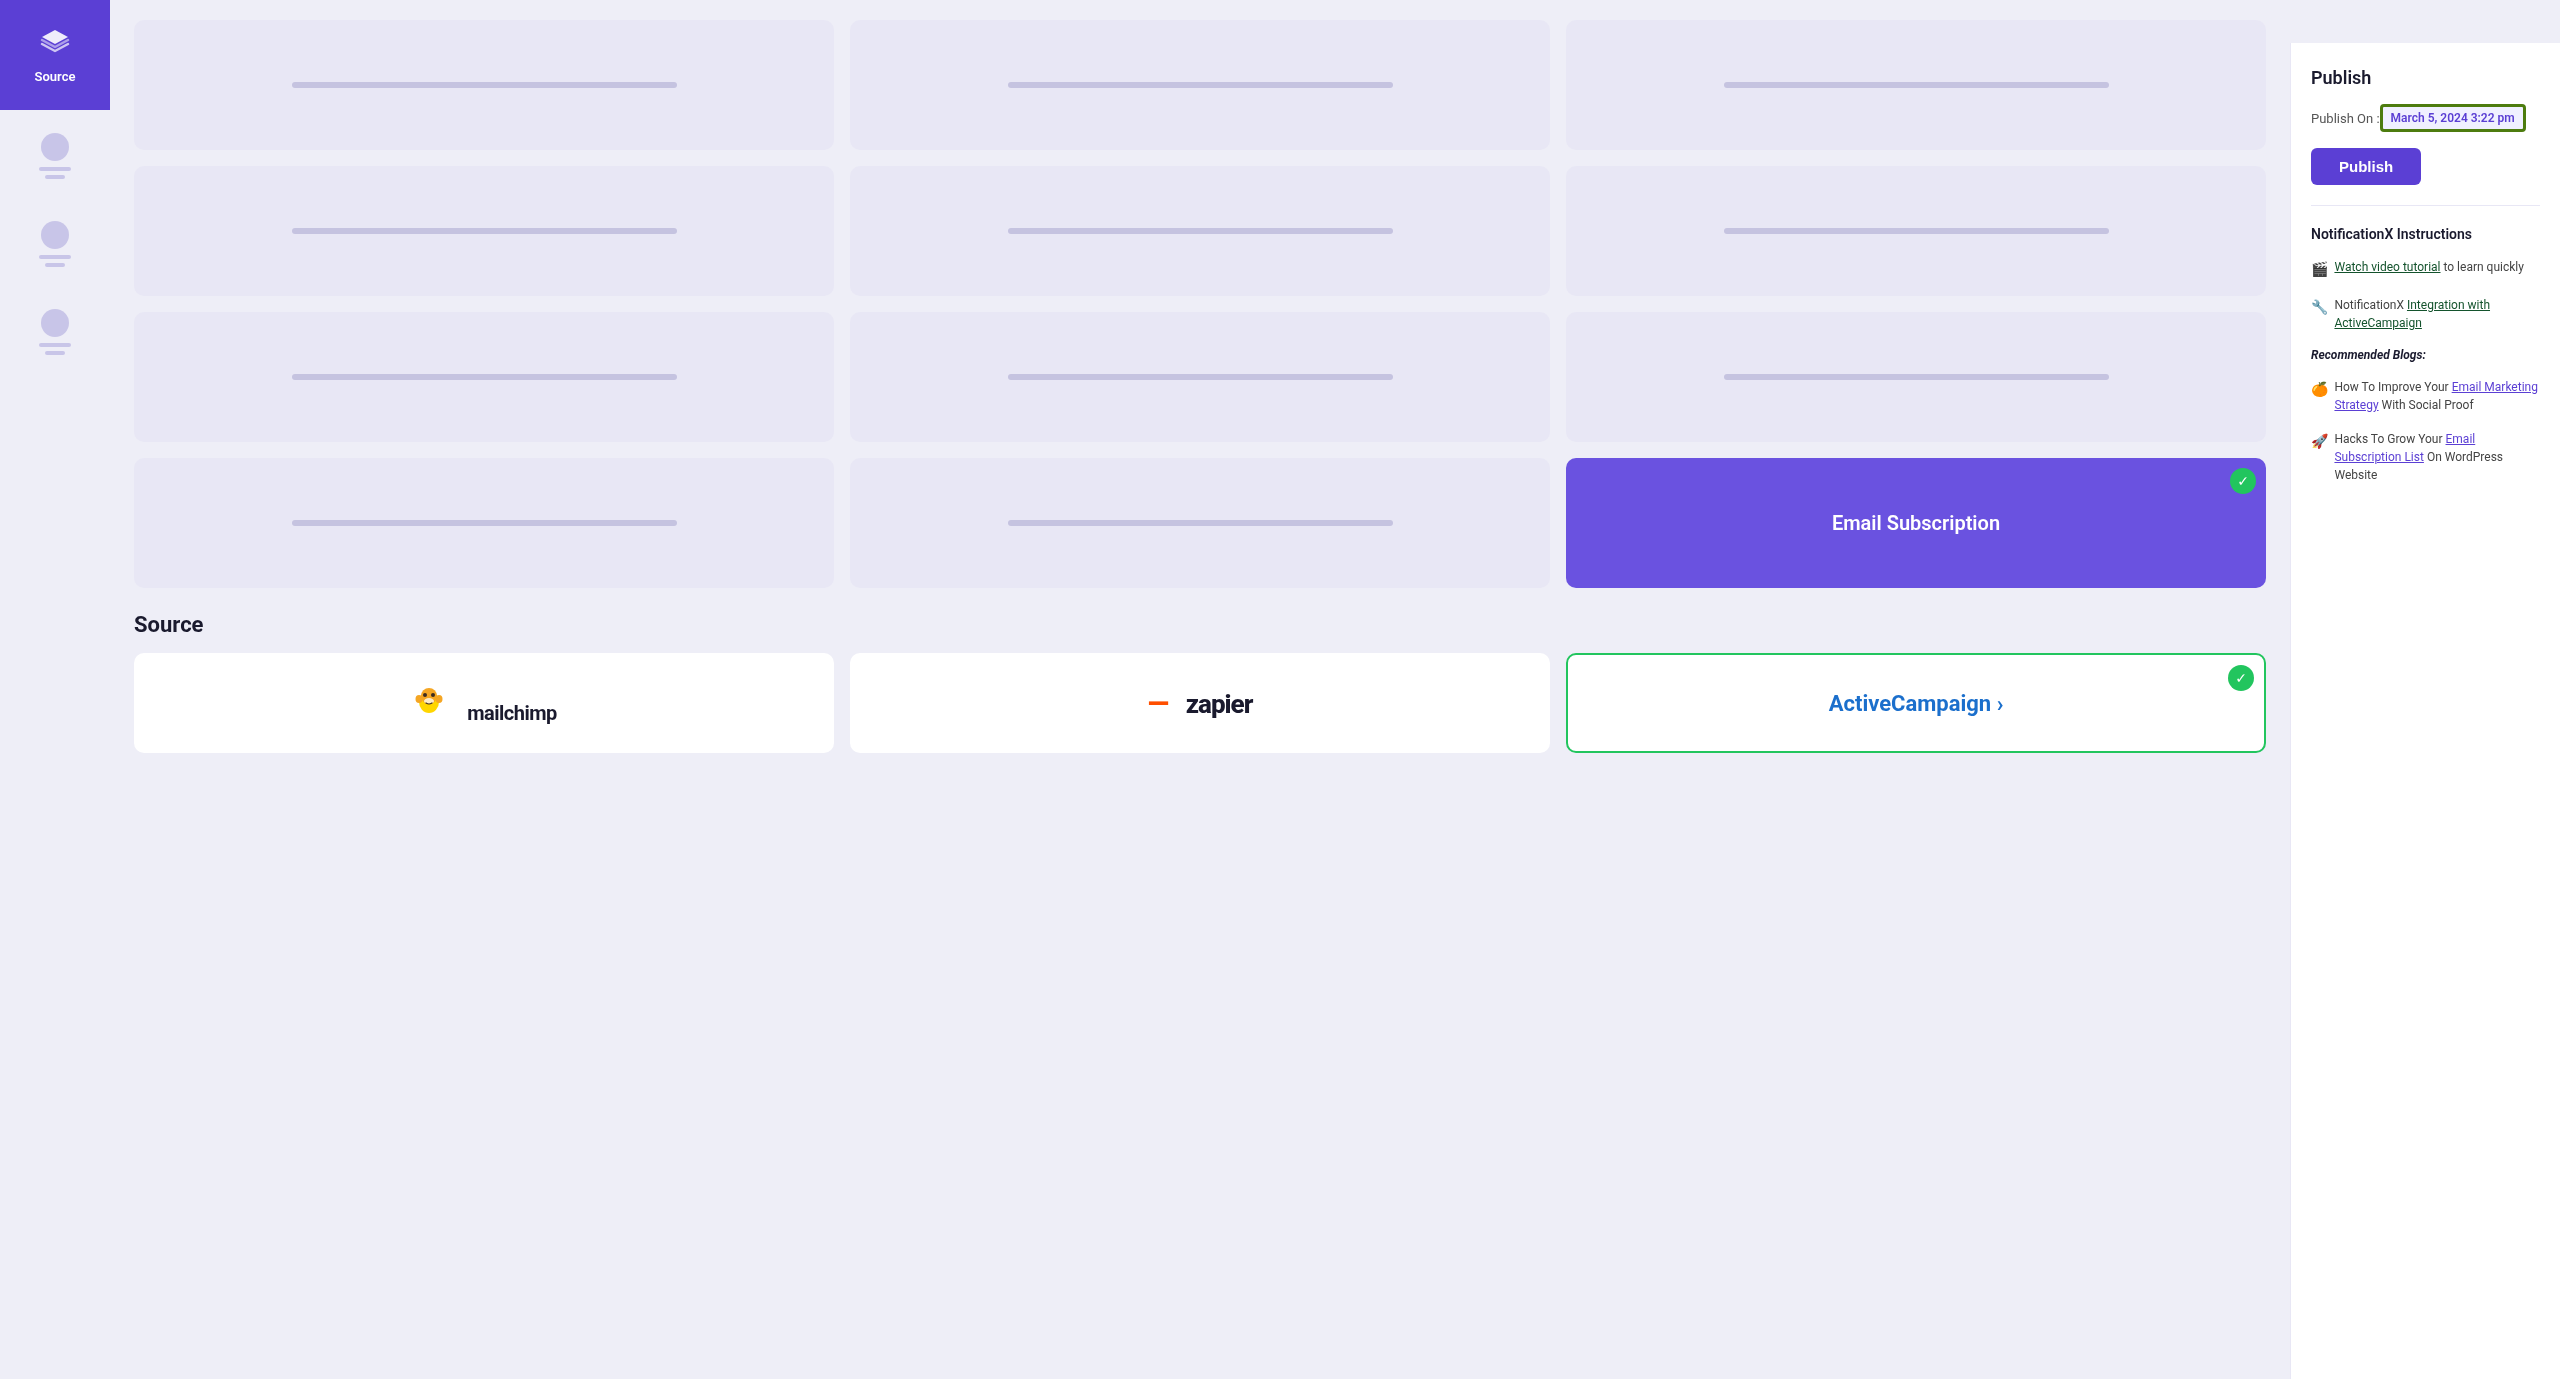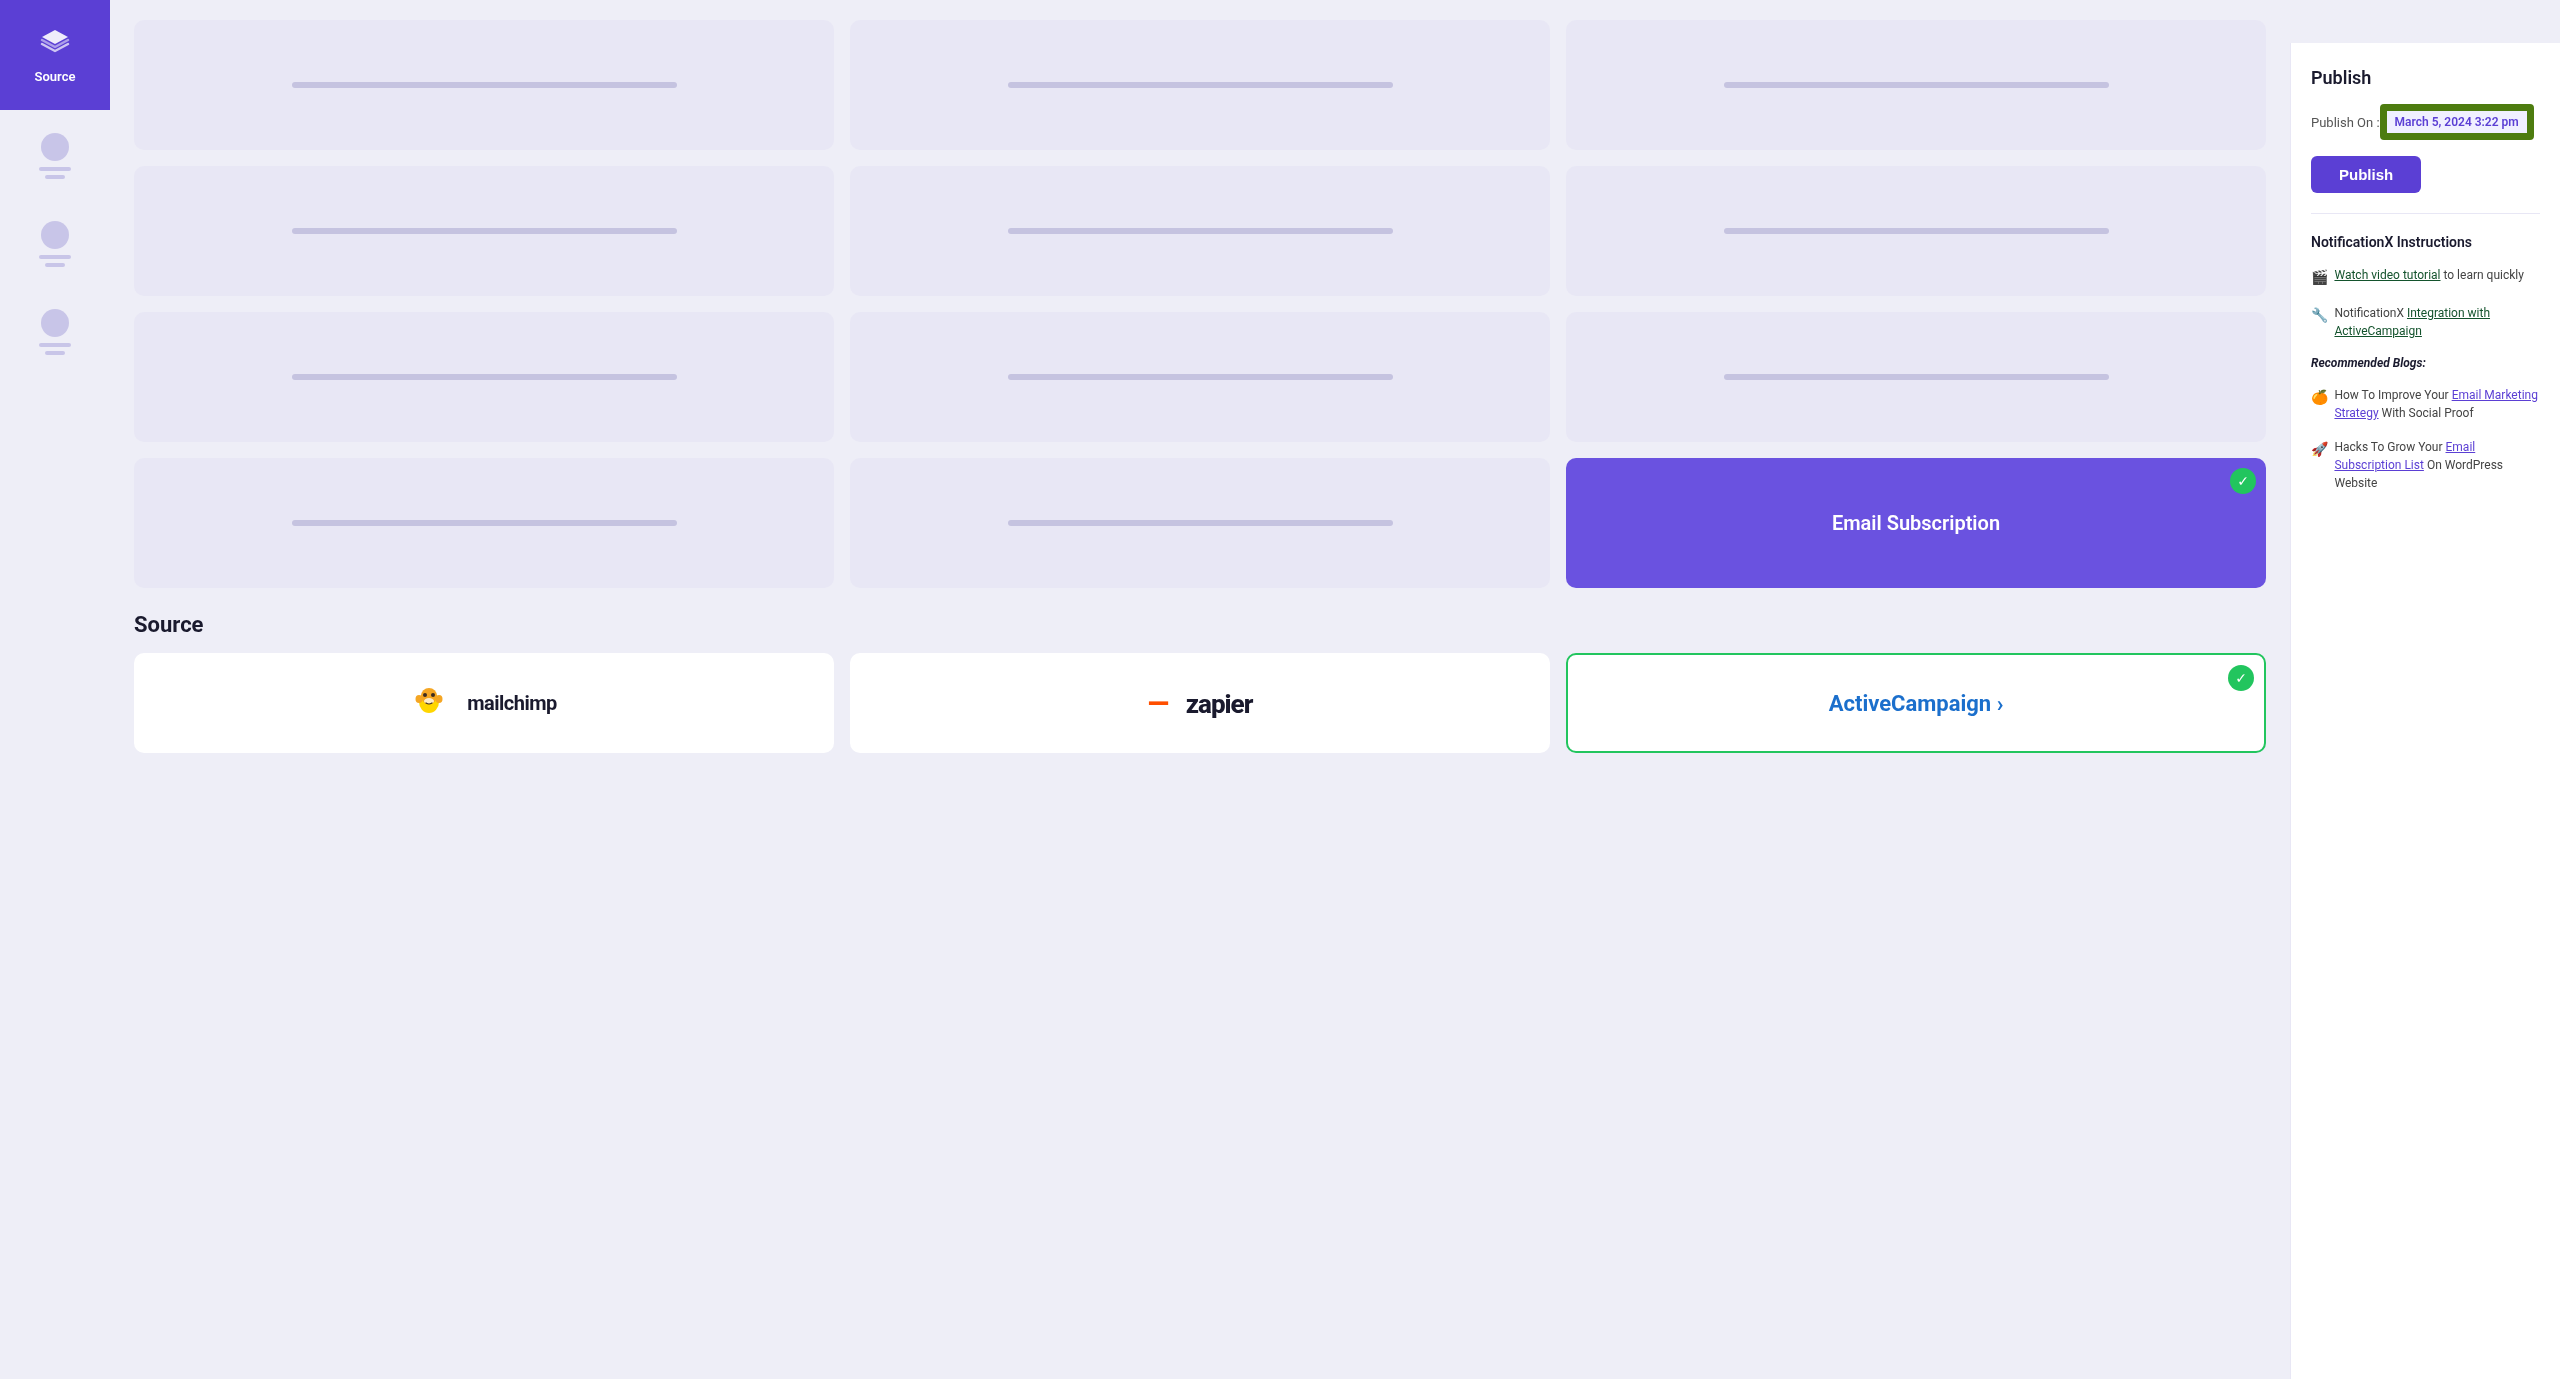--- a/index.html
+++ b/index.html
@@ -175,21 +175,21 @@
       border: 2px solid transparent;
     }
 
     .source-card.selected {
       border-color: #22c55e;
     }
 
     
     .mailchimp-logo {
       display: flex;
-      align-items: center;
+      align-items: flex-end;
       gap: 20px;
       font-size: 22px;
       font-weight: 700;
       color: #1a1a2e;
     }
 
     .mailchimp-monkey {
       font-size: 28px;
     }
 
@@ -234,21 +234,21 @@
     }
 
     .publish-on-label {
       font-size: 13px;
       color: #555;
       white-space: nowrap;
     }
 
     .publish-date-box {
       background: #f0f0ff;
-      border: 7px solid #4d7c0f;
+      border: 3px solid #4d7c0f;
       border-radius: 4px;
       padding: 4px 8px;
       font-size: 12px;
       color: #5b3fd4;
       font-weight: 600;
       text-align: center;
     }
 
     .publish-btn {
       background: #5b3fd4;

